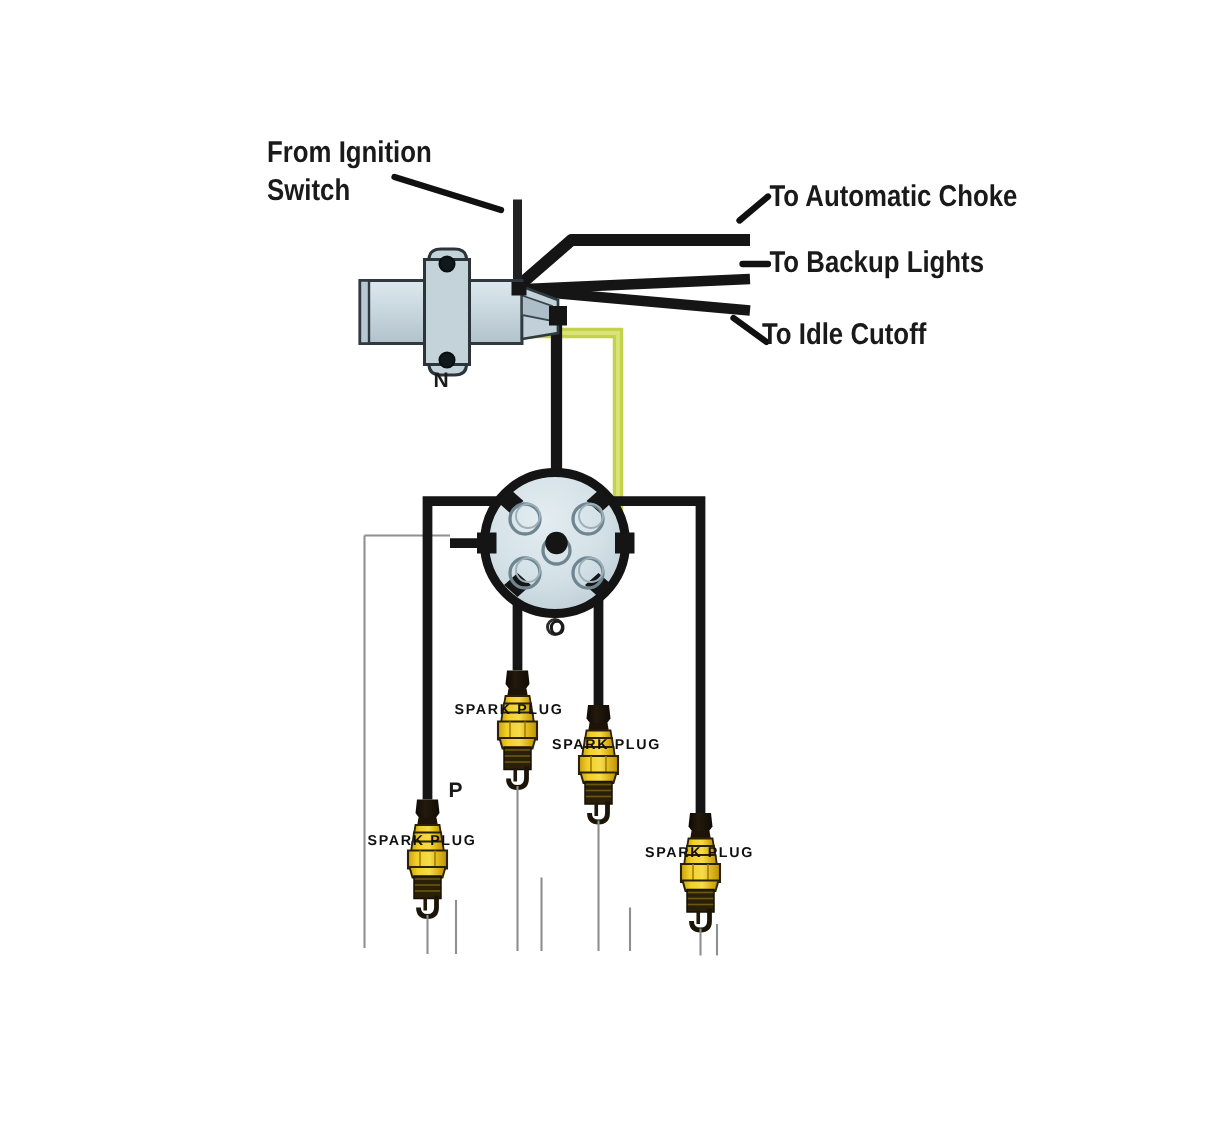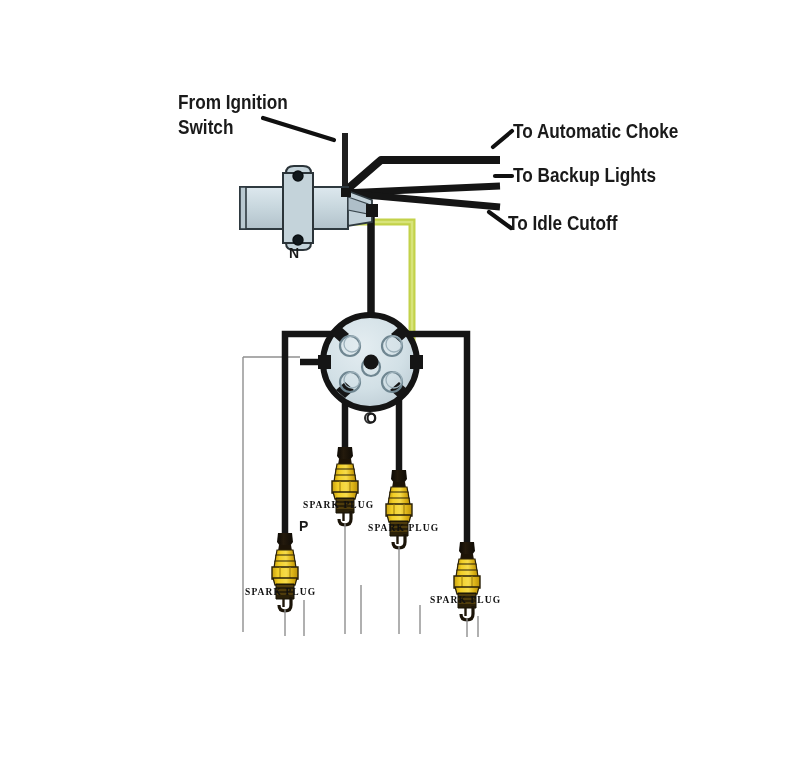--- a/index.html
+++ b/index.html
@@ -35,26 +35,25 @@
     font-size: 20px;
     line-height: 25px;
     letter-spacing: 0px;
     transform: scaleX(0.86);
     transform-origin: left top;
     white-space: pre;
   }
   .plug-text {
     position: absolute;
     color: #101010;
-    font-family: Liberation Serif, serif;
+    font-family: Liberation Sans, sans-serif;
     font-weight: 700;
     font-size: 9.5px;
     letter-spacing: 1.1px;
     white-space: pre;
-    margin-top: 32px;
   }
   .ref-letter {
     position: absolute;
     color: #1a1a1a;
     font-family: "Liberation Sans", sans-serif;
     font-weight: 700;
     font-size: 14px;
     white-space: pre;
   }
 </style>

